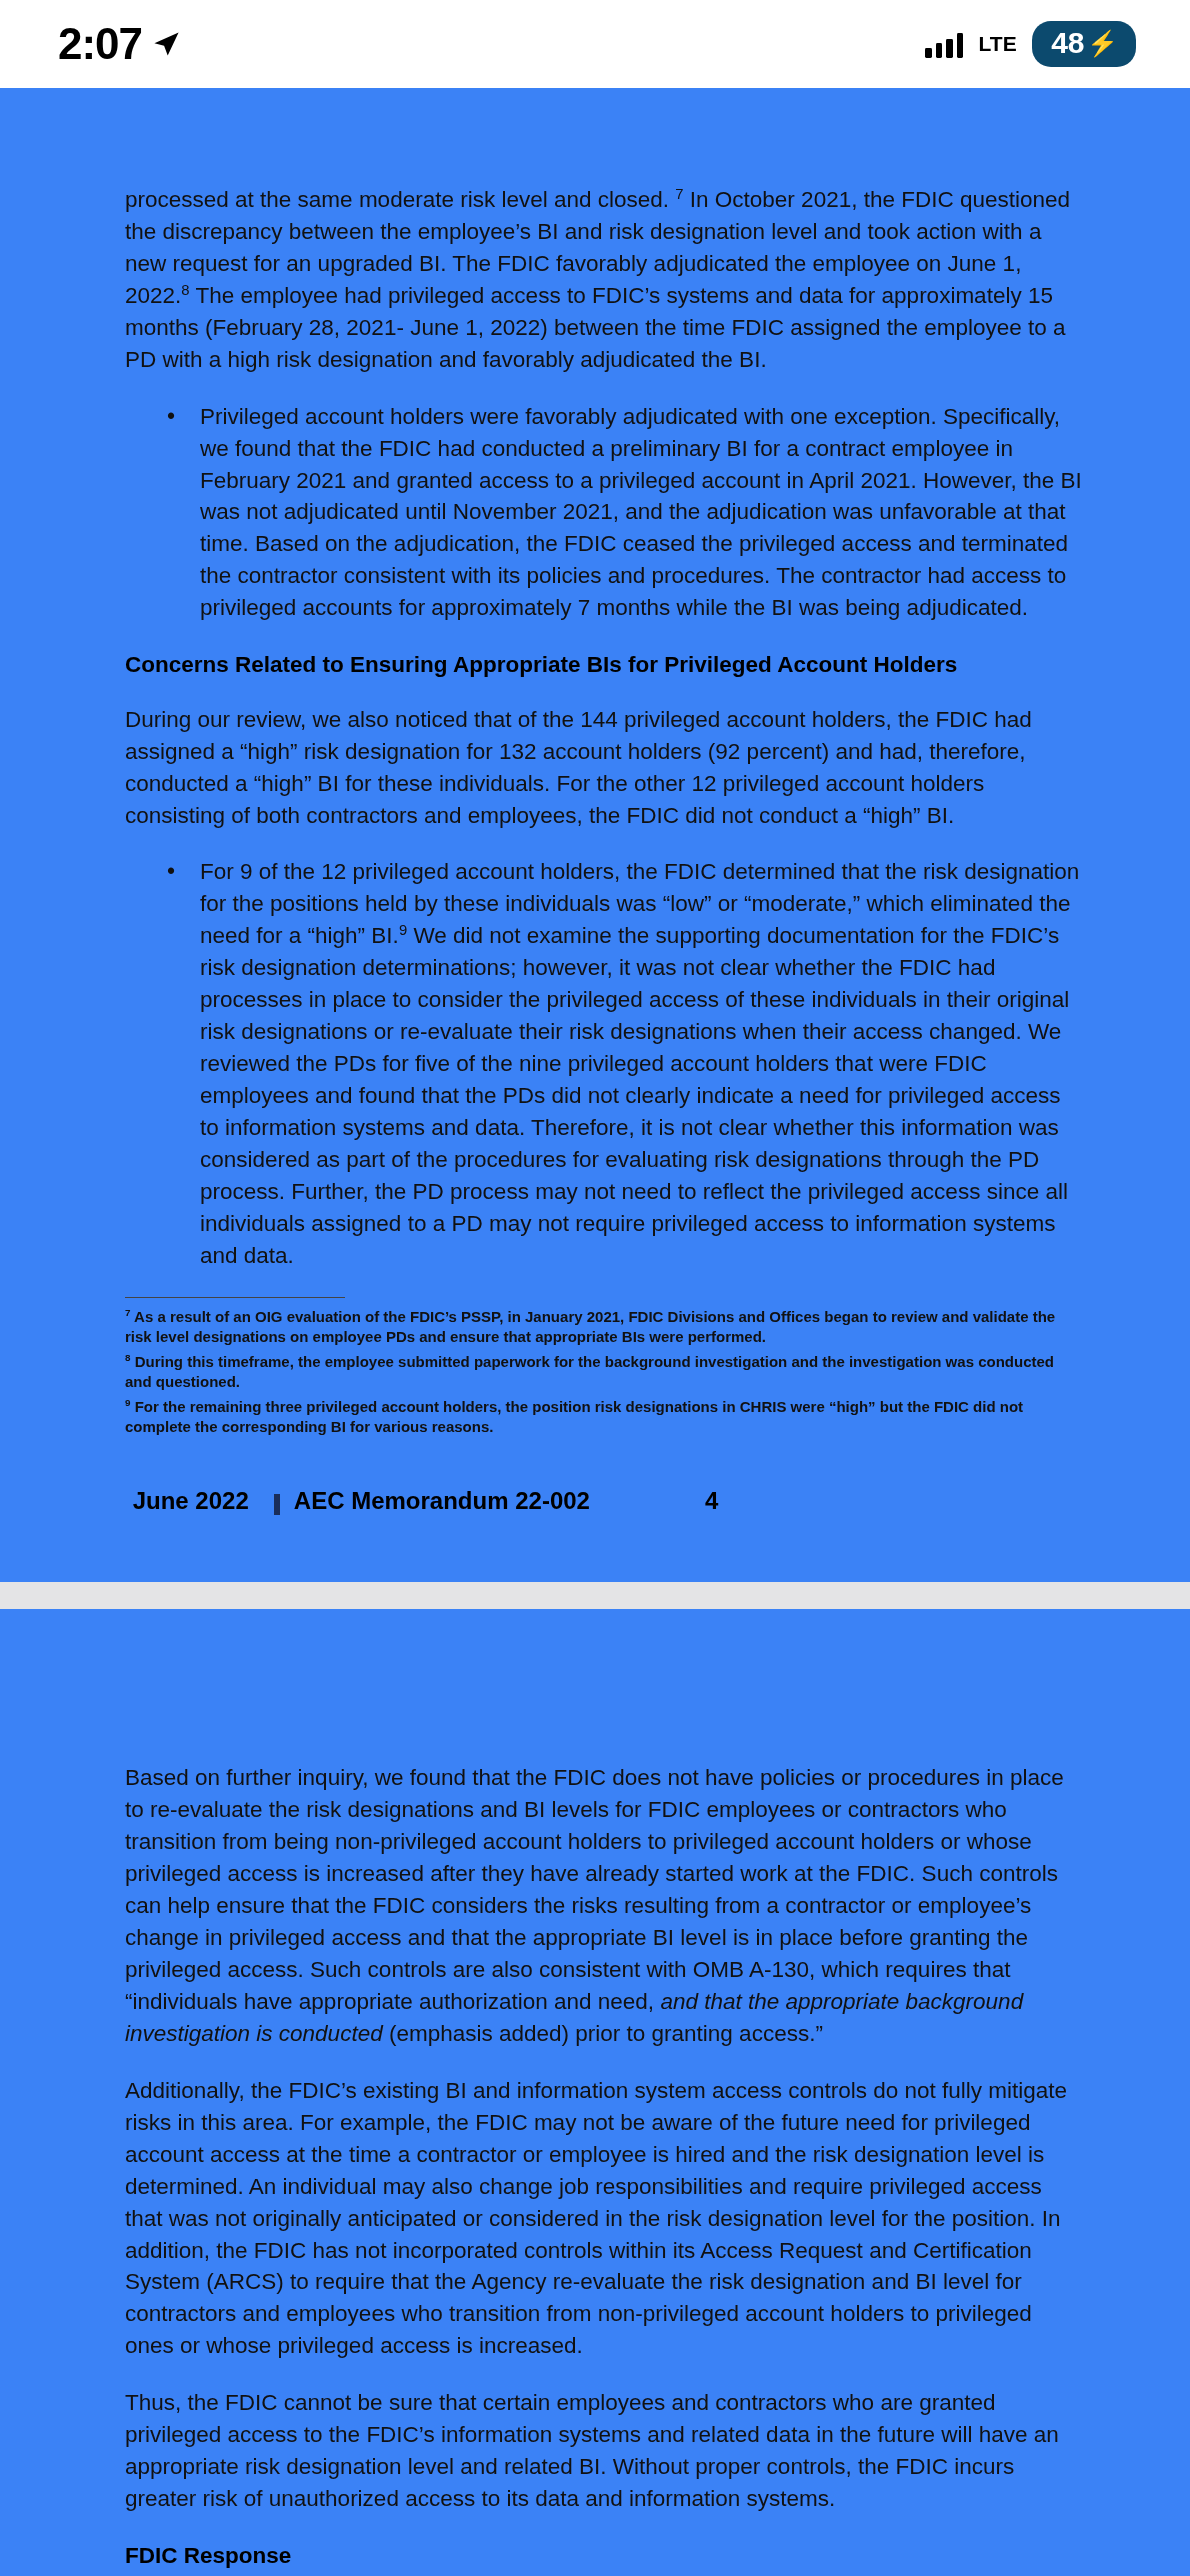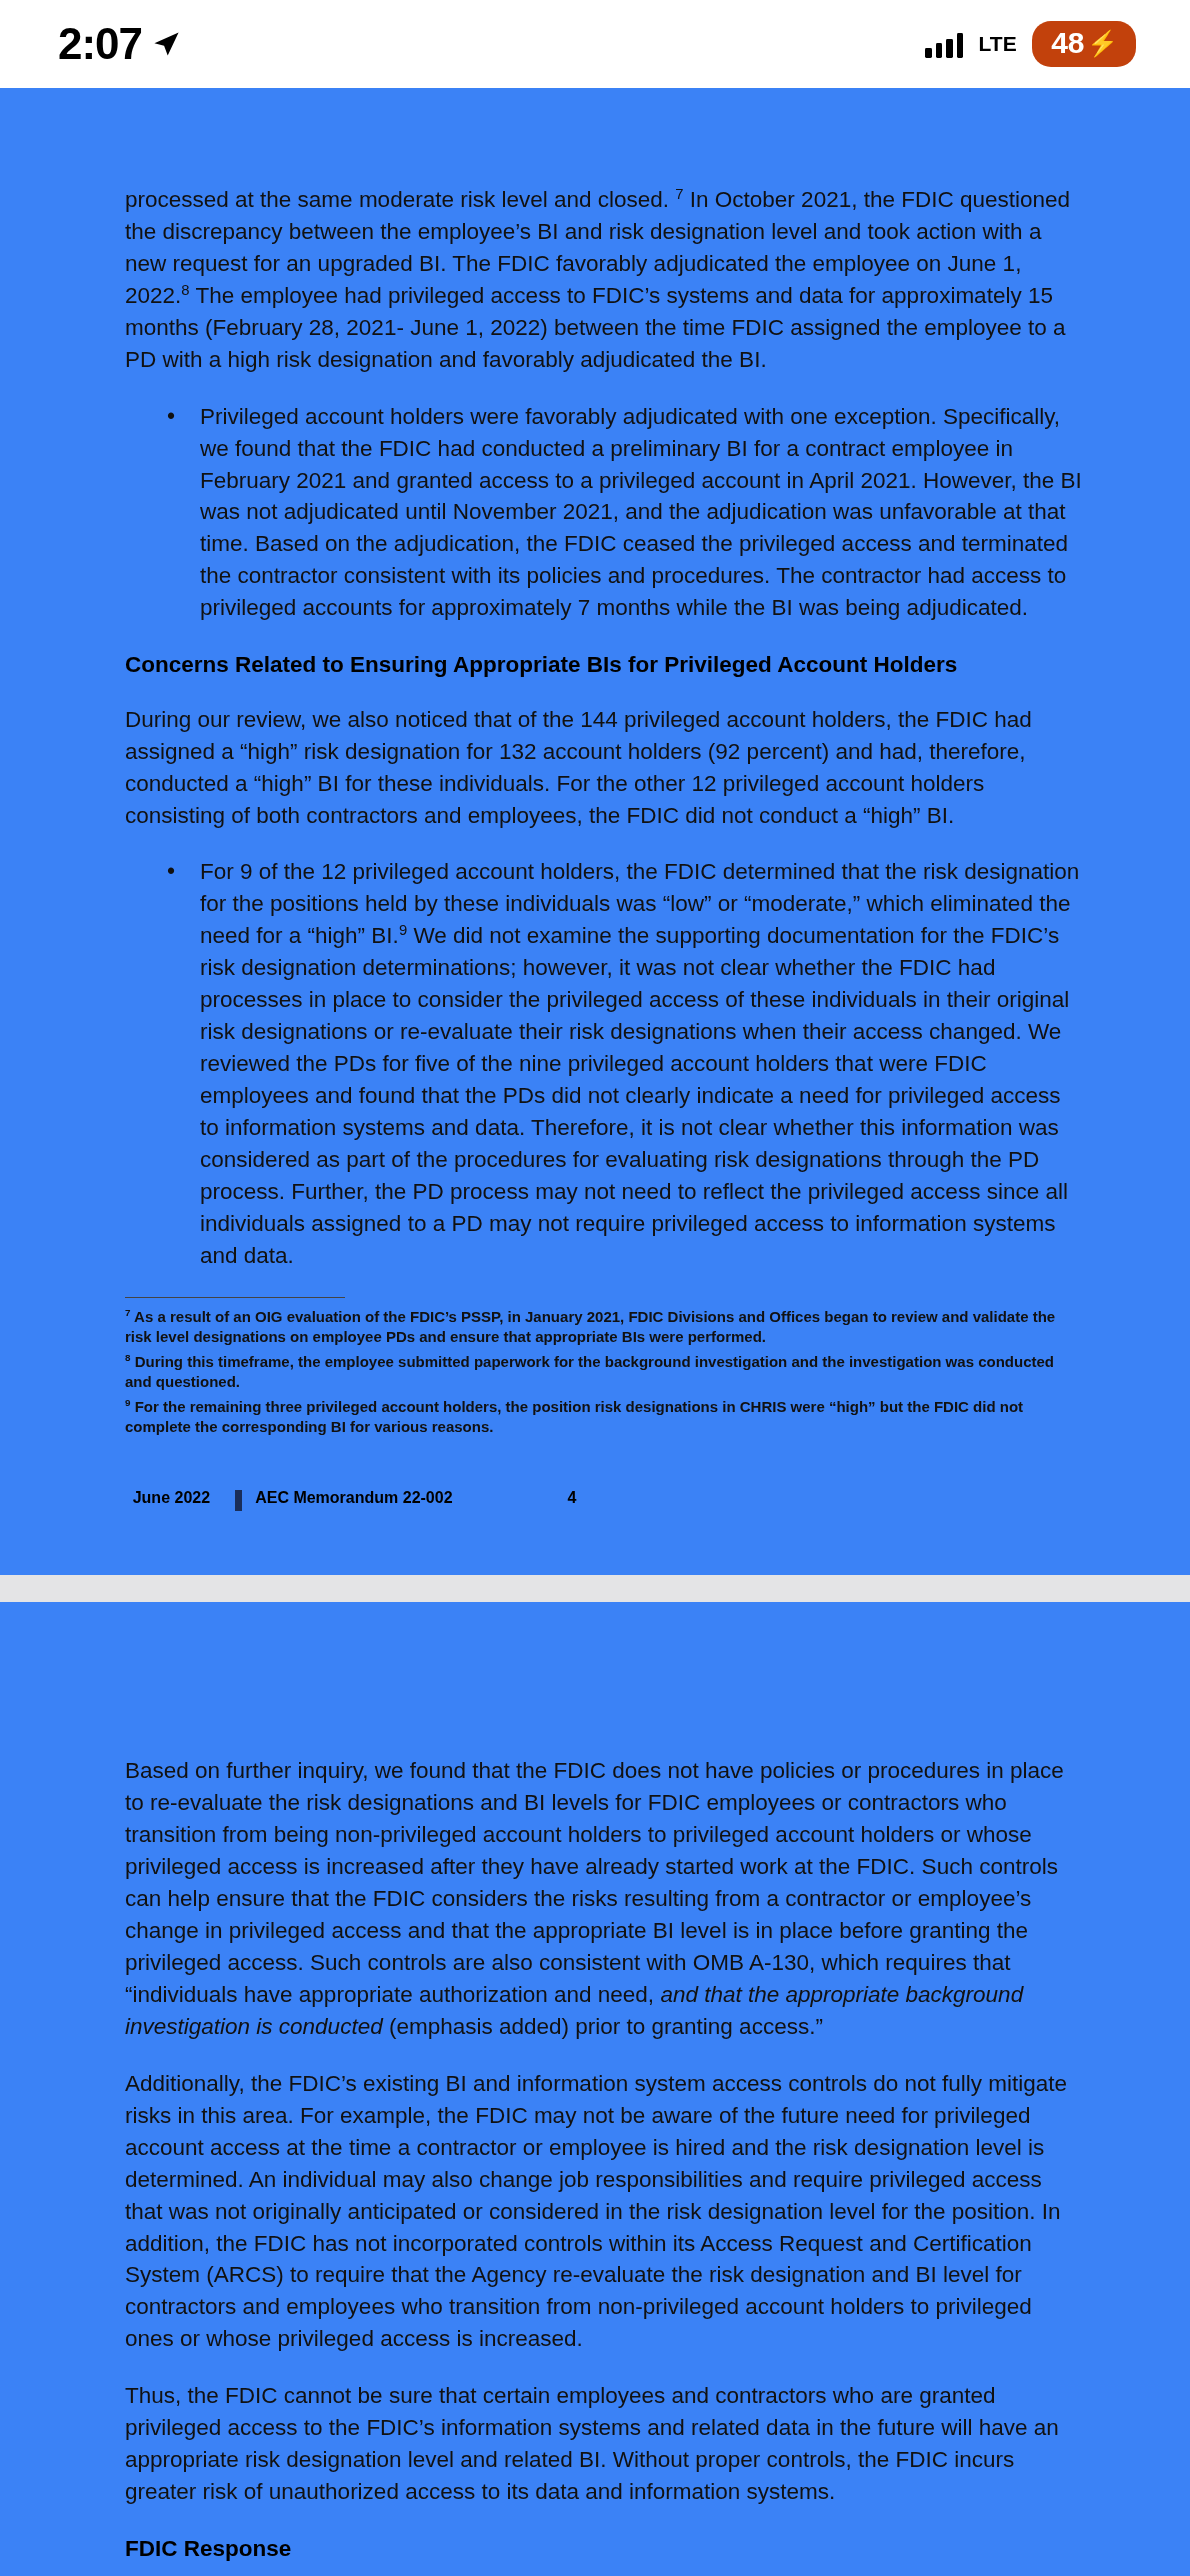--- a/index.html
+++ b/index.html
@@ -31,21 +31,21 @@
   .loc-arrow { width: 29px; height: 29px; display: block; }
   .sb-right { display: flex; align-items: center; gap: 15.3px; }
   .bars { display: flex; align-items: flex-end; gap: 3.8px; height: 27px; }
   .bars i { width: 6.7px; background: #000; border-radius: 1.4px; display: block; }
   .bars i:nth-child(1) { height: 9.6px; }
   .bars i:nth-child(2) { height: 14.4px; }
   .bars i:nth-child(3) { height: 19px; }
   .bars i:nth-child(4) { height: 25px; }
   .lte { font-size: 21px; font-weight: bold; color: #000; letter-spacing: 0px; }
   .batt {
-    background: #c2410c;
+    background: #0c4a6e;
     color: #fff;
     font-size: 30px;
     font-weight: bold;
     border-radius: 19px;
     padding: 1.9px 13.4px 3.8px 15.3px;
     display: flex;
     align-items: center;
     gap: 3px;
     min-width: 104px;
     justify-content: center;
@@ -118,21 +118,21 @@
     color: #111;
     font-weight: bold;
   }
 
   
   .pg-footer {
     display: flex;
     align-items: center;
     margin-top: 50px;
     padding-bottom: 67px;
-    font-size: 16px;
+    font-size: 24px;
     font-weight: bold;
     color: #000;
   }
   .pg-footer .date { margin-left: 7.7px; }
   .pg-footer .sepbar {
     display: inline-block;
     width: 6.7px; height: 21px;
     background: #1a2e5a;
     margin: 0 13.4px 0 25px;
     position: relative; top: 2.9px;

